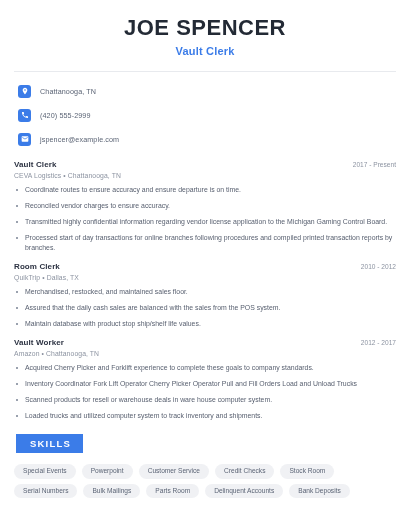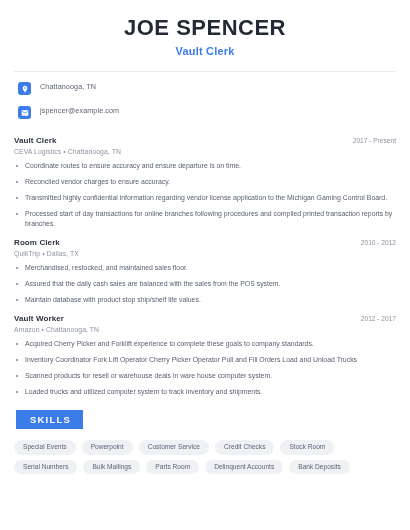--- a/index.html
+++ b/index.html
@@ -48,21 +48,21 @@
     height: 0;
   }
 
   
   .contact-list {
     margin: 10px 0 0 0;
     padding: 0 0 0 18px;
   }
   .contact-row {
     display: flex;
-    align-items: flex-start;
+    align-items: center;
     height: 18px;
     margin-bottom: 6px;
   }
   .contact-icon {
     width: 13px;
     height: 13px;
     border-radius: 3px;
     background: #3b7ce8;
     display: inline-flex;
     align-items: center;
@@ -178,20 +178,28 @@
 
     <div class="contact-row">
       <span class="contact-icon">
         <svg width="8" height="8" viewBox="0 0 24 24" fill="#ffffff" aria-hidden="true">
           <path d="M12 2C8.1 2 5 5.1 5 9c0 5.2 7 13 7 13s7-7.8 7-13c0-3.9-3.1-7-7-7zm0 9.5A2.5 2.5 0 1 1 12 6.5a2.5 2.5 0 0 1 0 5z"></path>
         </svg>
       </span>
       <span class="contact-text">Chattanooga, TN</span>
     </div>
 
+    <div class="contact-row">
+      <span class="contact-icon">
+        <svg width="8" height="8" viewBox="0 0 24 24" fill="#ffffff" aria-hidden="true">
+          <path d="M6.6 10.8a15.1 15.1 0 0 0 6.6 6.6l2.2-2.2c.3-.3.7-.4 1-.2 1.2.4 2.4.6 3.7.6.6 0 1 .4 1 1V20c0 .6-.4 1-1 1C10.6 21 3 13.4 3 4c0-.6.4-1 1-1h3.5c.6 0 1 .4 1 1 0 1.3.2 2.5.6 3.7.1.4 0 .8-.2 1l-2.3 2.1z"></path>
+        </svg>
+      </span>
+      <span class="contact-text">(420) 555-2999</span>
+    </div>
 
     <div class="contact-row">
       <span class="contact-icon">
         <svg width="8" height="8" viewBox="0 0 24 24" fill="#ffffff" aria-hidden="true">
           <path d="M20 4H4a2 2 0 0 0-2 2v12a2 2 0 0 0 2 2h16a2 2 0 0 0 2-2V6a2 2 0 0 0-2-2zm0 4.2-8 5-8-5V6l8 5 8-5v2.2z"></path>
         </svg>
       </span>
       <span class="contact-text">jspencer@example.com</span>
     </div>
 

